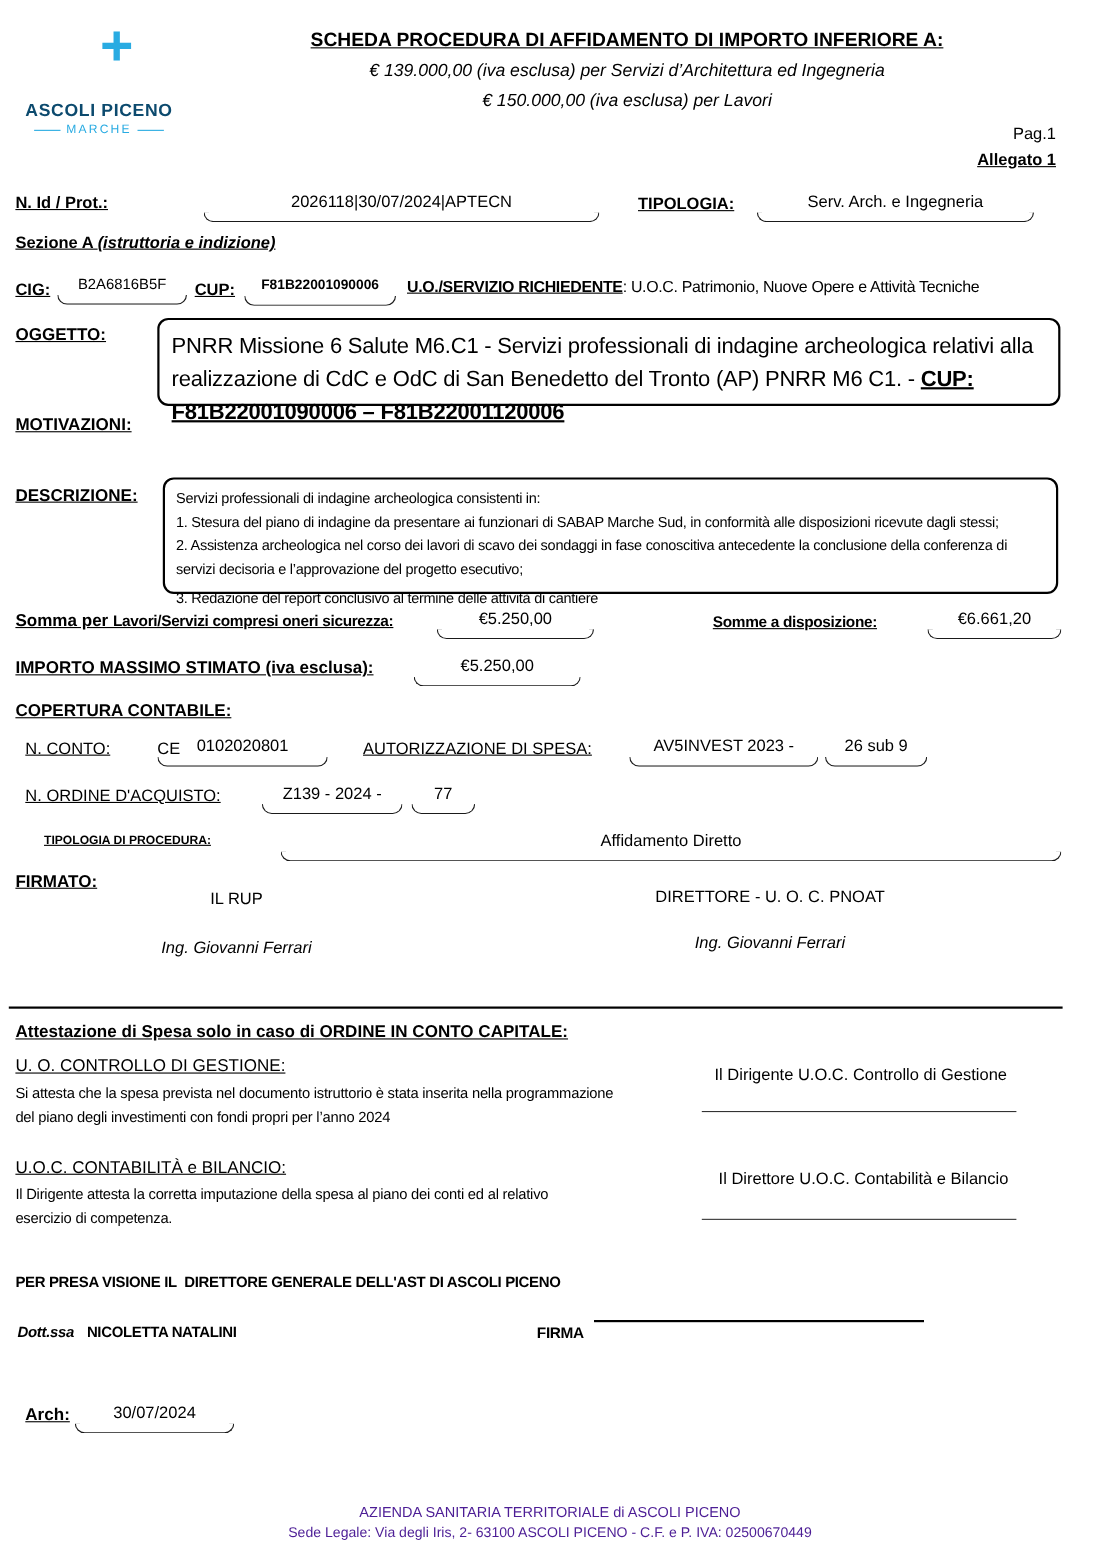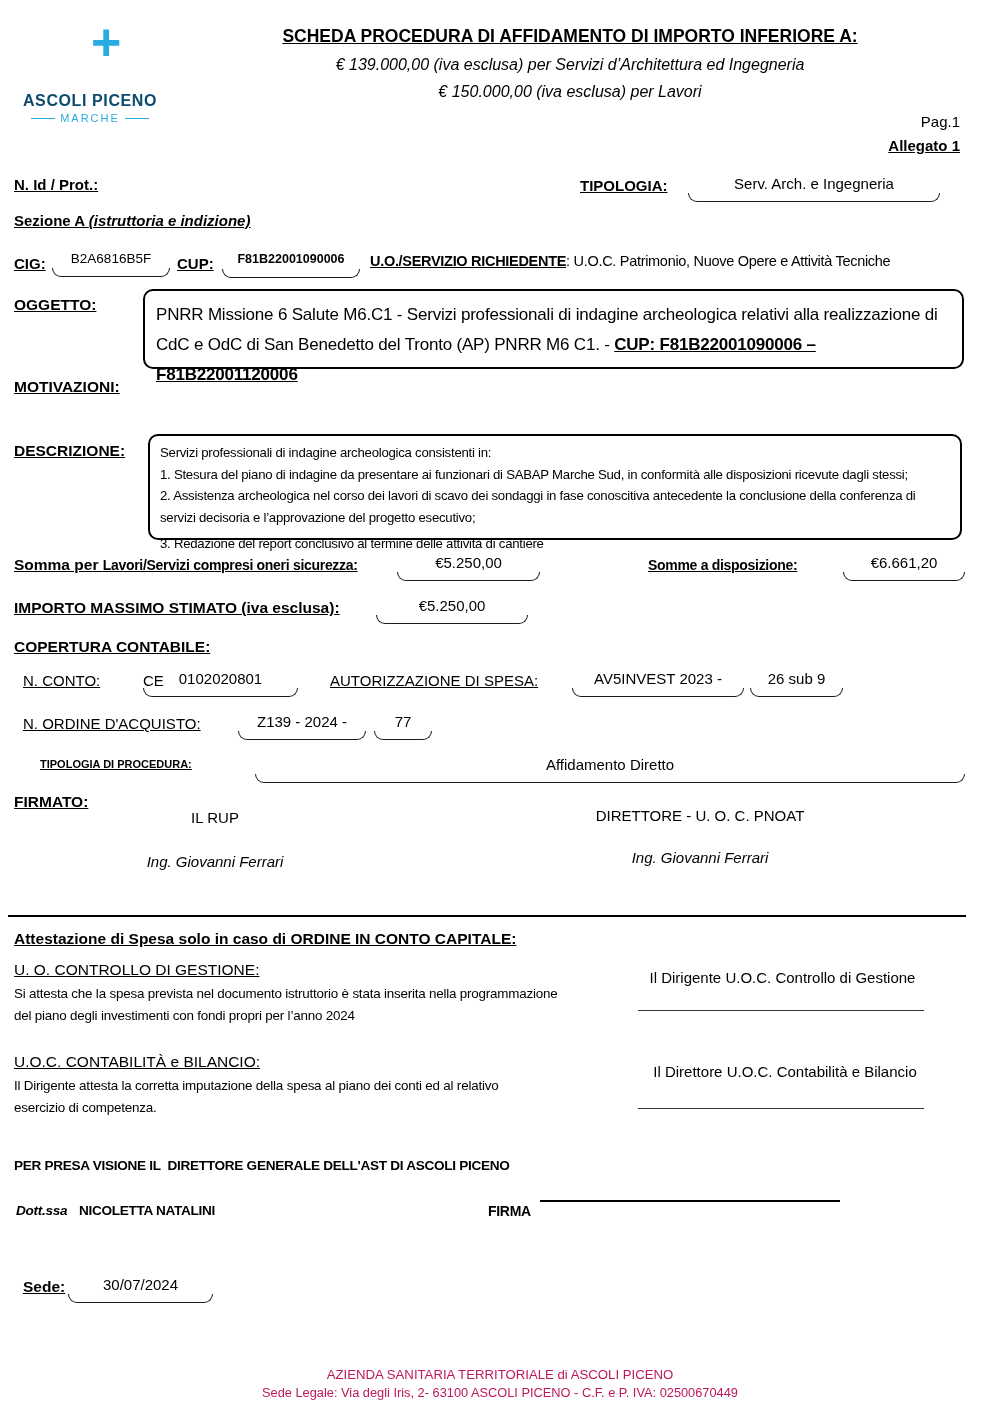--- a/index.html
+++ b/index.html
@@ -41,21 +41,21 @@
 
   .title-wrap { position:absolute; left:170px; top:26px; width:800px; text-align:center; }
   .doc-title { font-size:17.5px; font-weight:bold; text-decoration:underline; }
   .doc-sub { font-size:16px; font-style:italic; margin-top:9px; }
 
   .sig-line { position:absolute; border-bottom:1.6px solid #333; }
   .firma-line { position:absolute; border-bottom:2px solid #000; }
   .hr { position:absolute; border-top:2px solid #000; }
 
   .body-sm { font-size:13.4px; letter-spacing:-0.2px; line-height:22px; }
-  .footer-line { position:absolute; width:1000px; text-align:center; color:#be185d; }
+  .footer-line { position:absolute; width:1000px; text-align:center; color:#4c1d95; }
 </style>
 </head>
 <body>
 
 <div class="page">
 
   <div class="abs" style="left:15px; top:20px; width:150px; height:105px;">
     <div class="logo-plus">+</div>
     <div class="logo-city">ASCOLI PICENO</div>
     <div class="logo-region">
@@ -68,20 +68,24 @@
   <div class="title-wrap">
     <div class="doc-title">SCHEDA PROCEDURA DI AFFIDAMENTO DI IMPORTO INFERIORE A:</div>
     <div class="doc-sub">€ 139.000,00 (iva esclusa) per Servizi d’Architettura ed Ingegneria</div>
     <div class="doc-sub">€ 150.000,00 (iva esclusa) per Lavori</div>
   </div>
 
   <div class="abs" style="right:40px; top:113px; font-size:15px;">Pag.1</div>
   <div class="abs bu" style="right:40px; top:137px; font-size:15px;">Allegato 1</div>
 
   <div class="abs bu nowrap" style="left:14px; top:176px; font-size:15px;">N. Id / Prot.:</div>
+  <div class="fld" style="left:185px; top:174px; width:360px;">
+    <div class="fld-text">2026118|30/07/2024|APTECN</div>
+    <div class="fld-curve"></div>
+  </div>
   <div class="abs bu nowrap" style="left:580px; top:177px; font-size:15px;">TIPOLOGIA:</div>
   <div class="fld" style="left:688px; top:174px; width:252px;">
     <div class="fld-text">Serv. Arch. e Ingegneria</div>
     <div class="fld-curve"></div>
   </div>
 
   <div class="abs nowrap" style="left:14px; top:212px; font-size:15px;">
     <span class="bu">Sezione A </span><span class="bu it">(istruttoria e indizione)</span>
   </div>
 
@@ -93,21 +97,21 @@
   <div class="abs bu nowrap" style="left:177px; top:255px; font-size:15px;">CUP:</div>
   <div class="fld fld-smb" style="left:222px; top:250px; width:138px;">
     <div class="fld-text">F81B22001090006</div>
     <div class="fld-curve"></div>
   </div>
   <div class="abs nowrap" style="left:370px; top:253px; font-size:14.5px;">
     <span class="bu cond">U.O./SERVIZIO RICHIEDENTE</span><span class="cond">: U.O.C. Patrimonio, Nuove Opere e Attività Tecniche</span>
   </div>
 
   <div class="abs bu nowrap" style="left:14px; top:296px; font-size:15.5px;">OGGETTO:</div>
-  <div class="box" style="left:143px; top:289px; width:795px; height:58px; padding:9px 11px; font-size:17px; line-height:30px; letter-spacing:-0.2px;">
+  <div class="box" style="left:143px; top:289px; width:795px; height:58px; padding:9px 11px; font-size:20px; line-height:30px; letter-spacing:-0.2px;">
     <span>PNRR Missione 6 Salute M6.C1 - Servizi professionali di indagine archeologica relativi alla realizzazione di CdC e OdC di San Benedetto del Tronto (AP) PNRR M6 C1. - </span><span class="bu">CUP: F81B22001090006 – F81B22001120006</span>
   </div>
 
   <div class="abs bu nowrap" style="left:14px; top:378px; font-size:15.5px;">MOTIVAZIONI:</div>
 
   <div class="abs bu nowrap" style="left:14px; top:442px; font-size:15.5px;">DESCRIZIONE:</div>
   <div class="box" style="left:148px; top:434px; width:790px; height:90px; padding:6px 10px; font-size:13.2px; line-height:21.5px; letter-spacing:-0.25px;">
     <div>Servizi professionali di indagine archeologica consistenti in:</div>
     <div>1. Stesura del piano di indagine da presentare ai funzionari di SABAP Marche Sud, in conformità alle disposizioni ricevute dagli stessi;</div>
     <div>2. Assistenza archeologica nel corso dei lavori di scavo dei sondaggi in fase conoscitiva antecedente la conclusione della conferenza di servizi decisoria e l’approvazione del progetto esecutivo;</div>
@@ -186,21 +190,21 @@
   <div class="abs body-sm" style="left:14px; top:1075px; width:520px;">Il Dirigente attesta la corretta imputazione della spesa al piano dei conti ed al relativo esercizio di competenza.</div>
   <div class="abs nowrap" style="left:630px; top:1063px; width:310px; text-align:center; font-size:15px;">Il Direttore U.O.C. Contabilità e Bilancio</div>
   <div class="sig-line" style="left:638px; top:1108px; width:286px;"></div>
 
   <div class="abs cond nowrap" style="left:14px; top:1158px; font-size:13.6px; font-weight:bold; white-space:pre;">PER PRESA VISIONE IL  DIRETTORE GENERALE DELL'AST DI ASCOLI PICENO</div>
   <div class="abs it cond nowrap" style="left:16px; top:1203px; font-size:13.6px; font-weight:bold;">Dott.ssa</div>
   <div class="abs cond nowrap" style="left:79px; top:1203px; font-size:13.6px; font-weight:bold;">NICOLETTA NATALINI</div>
   <div class="abs cond nowrap" style="left:488px; top:1203px; font-size:14px; font-weight:bold;">FIRMA</div>
   <div class="firma-line" style="left:540px; top:1200px; width:300px;"></div>
 
-  <div class="abs bu nowrap" style="left:23px; top:1278px; font-size:15.5px;">Sede:</div>
+  <div class="abs bu nowrap" style="left:23px; top:1278px; font-size:15.5px;">Arch:</div>
   <div class="fld" style="left:68px; top:1275px; width:145px;">
     <div class="fld-text">30/07/2024</div>
     <div class="fld-curve"></div>
   </div>
 
   <div class="footer-line" style="top:1367px; font-size:13.2px;">AZIENDA SANITARIA TERRITORIALE di ASCOLI PICENO</div>
   <div class="footer-line" style="top:1385px; font-size:12.8px;">Sede Legale: Via degli Iris, 2- 63100 ASCOLI PICENO - C.F. e P. IVA: 02500670449</div>
 
 </div>
 

